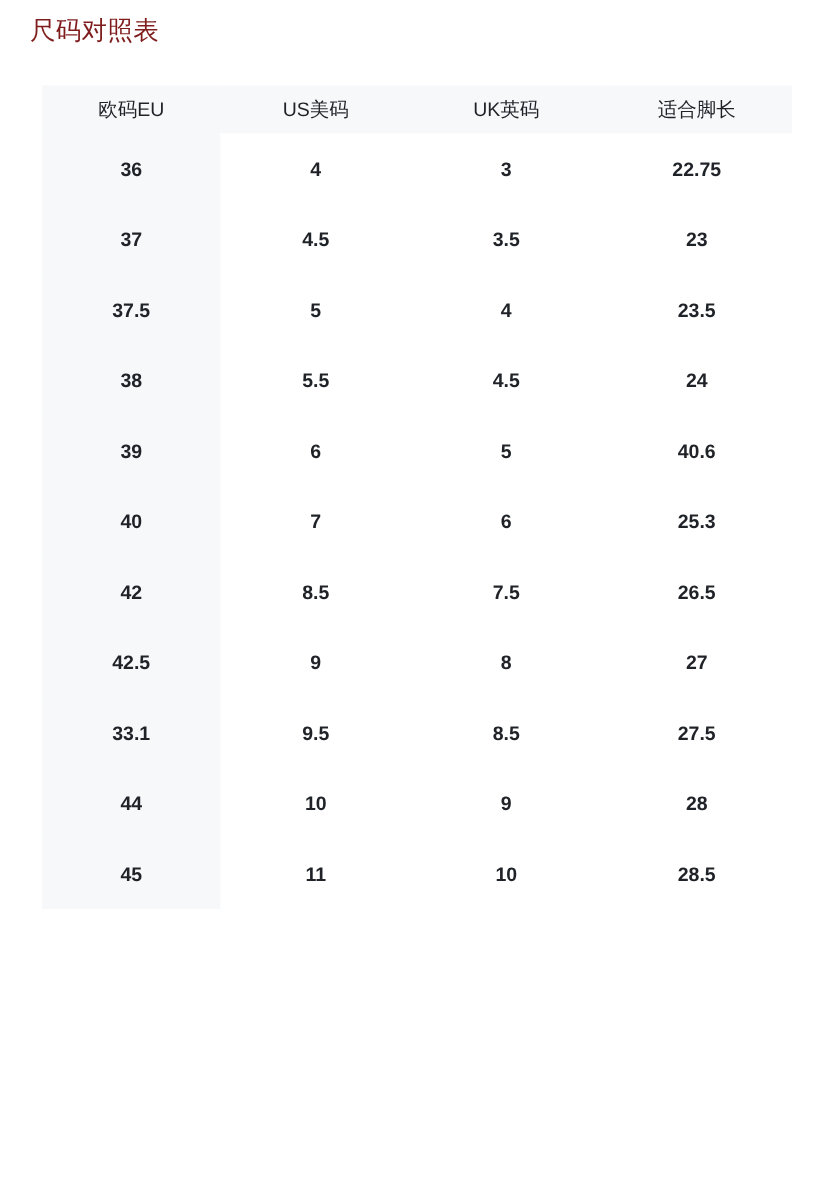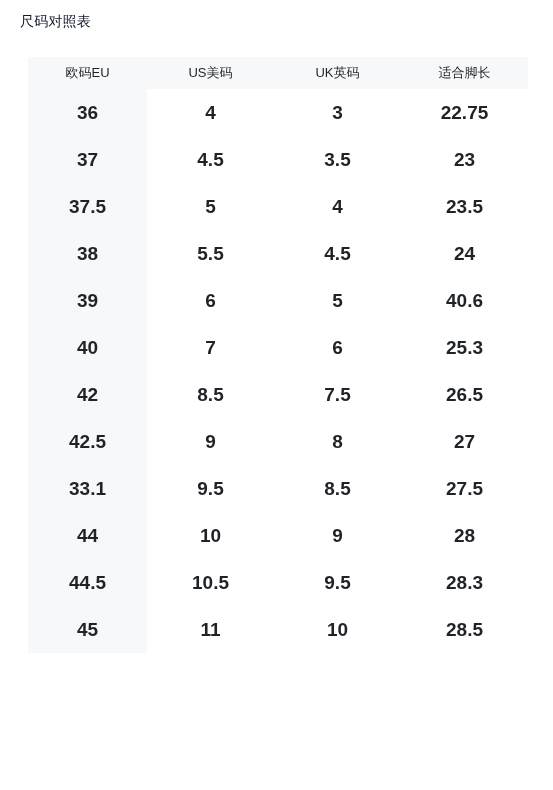--- a/index.html
+++ b/index.html
@@ -20,23 +20,23 @@
     width: 553px;
     height: 790px;
     background: #ffffff;
   }
 
   
   .page-title {
     position: absolute;
     left: 20px;
     top: 9px;
-    font-size: 14px;
+    font-size: 17px;
     font-weight: 400;
-    color: #0f172a;
+    color: #7f1d1d;
     letter-spacing: 0.2px;
     line-height: 24px;
     white-space: nowrap;
   }
 
   
   .size-table {
     position: absolute;
     left: 28px;
     top: 57px;
@@ -61,21 +61,21 @@
     text-align: center;
     vertical-align: middle;
     padding: 0;
     border: none;
     white-space: nowrap;
   }
 
   
   .size-table tbody td {
     height: 47px;
-    font-size: 19px;
+    font-size: 13px;
     font-weight: 700;
     color: #1f2328;
     text-align: center;
     vertical-align: middle;
     padding: 0;
     border: none;
     background: #ffffff;
     white-space: nowrap;
   }
 
@@ -161,26 +161,20 @@
           <td class="col-uk">8.5</td>
           <td class="col-foot">27.5</td>
         </tr>
         <tr>
           <td class="col-eu">44</td>
           <td class="col-us">10</td>
           <td class="col-uk">9</td>
           <td class="col-foot">28</td>
         </tr>
         <tr>
-          <td class="col-eu">44.5</td>
-          <td class="col-us">10.5</td>
-          <td class="col-uk">9.5</td>
-          <td class="col-foot">28.3</td>
-        </tr>
-        <tr>
           <td class="col-eu">45</td>
           <td class="col-us">11</td>
           <td class="col-uk">10</td>
           <td class="col-foot">28.5</td>
         </tr>
       </tbody>
   </table>
 
 </div>
 

